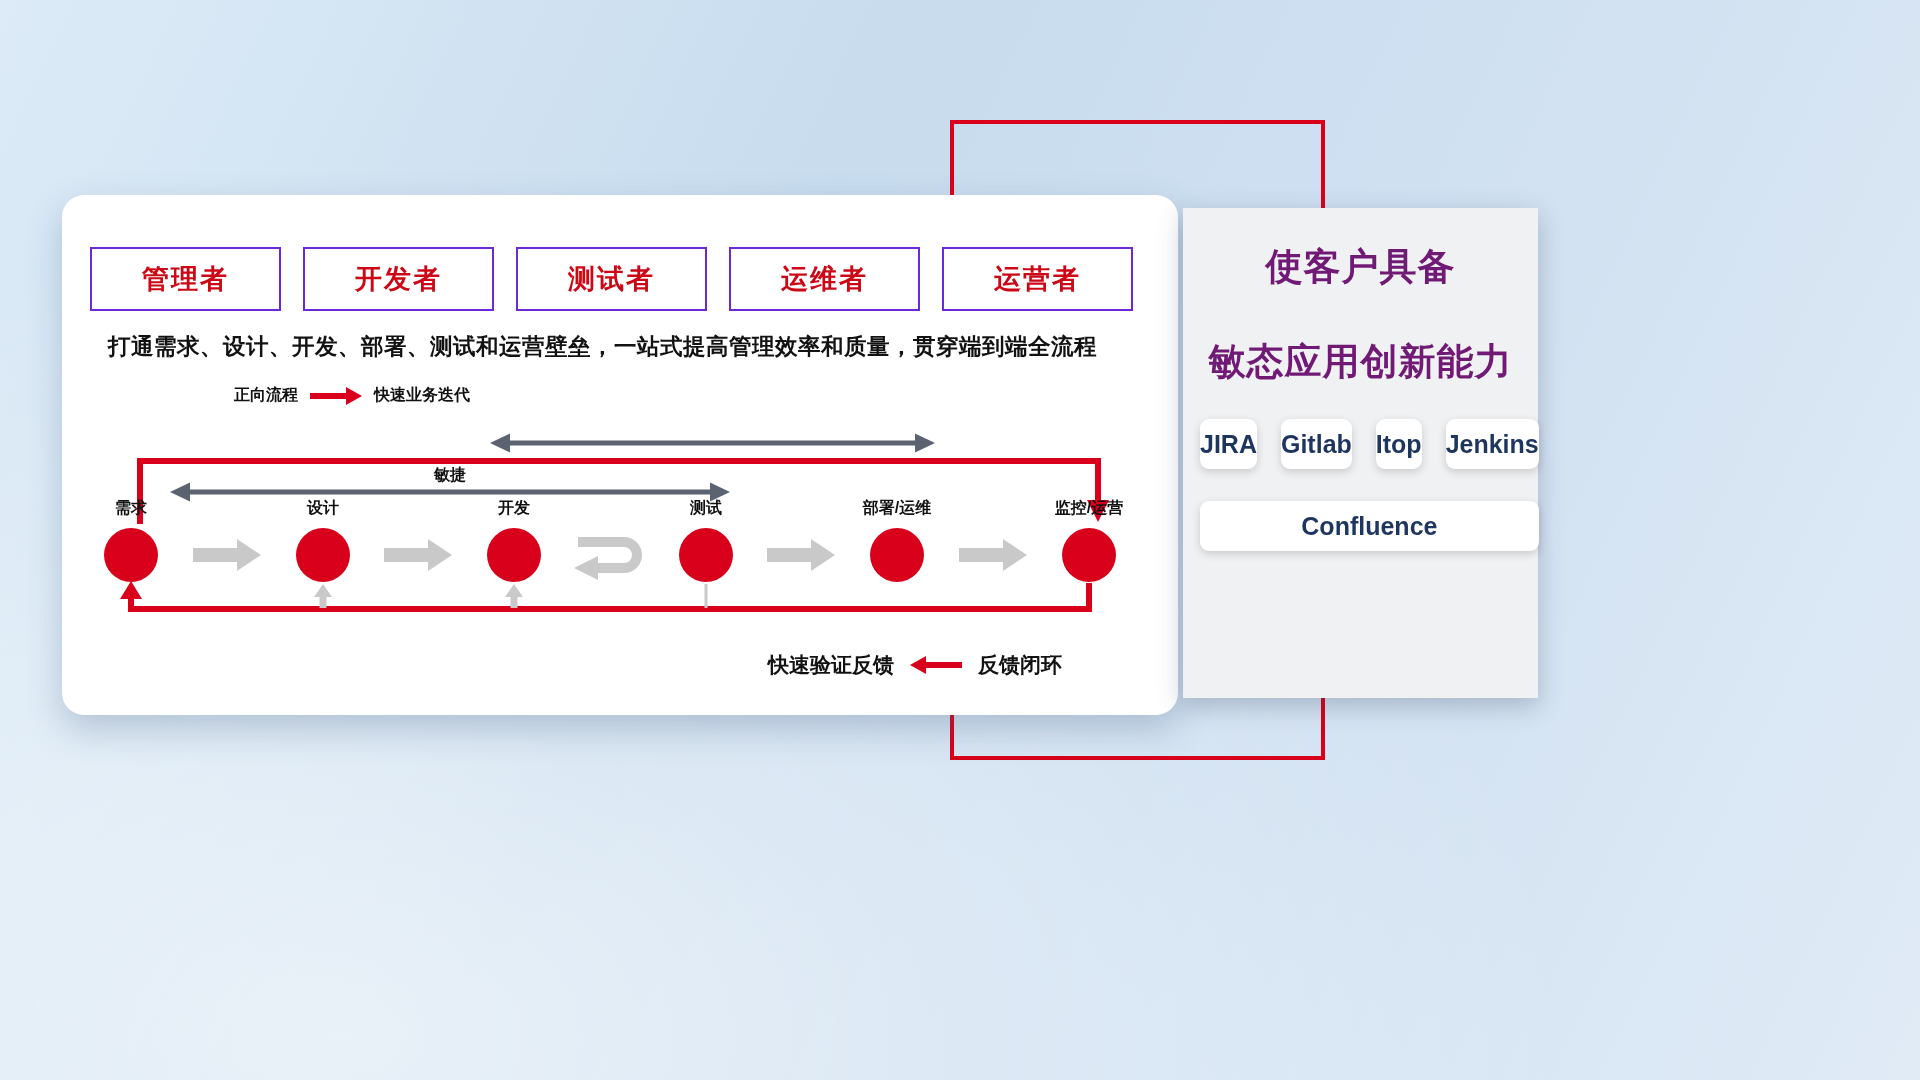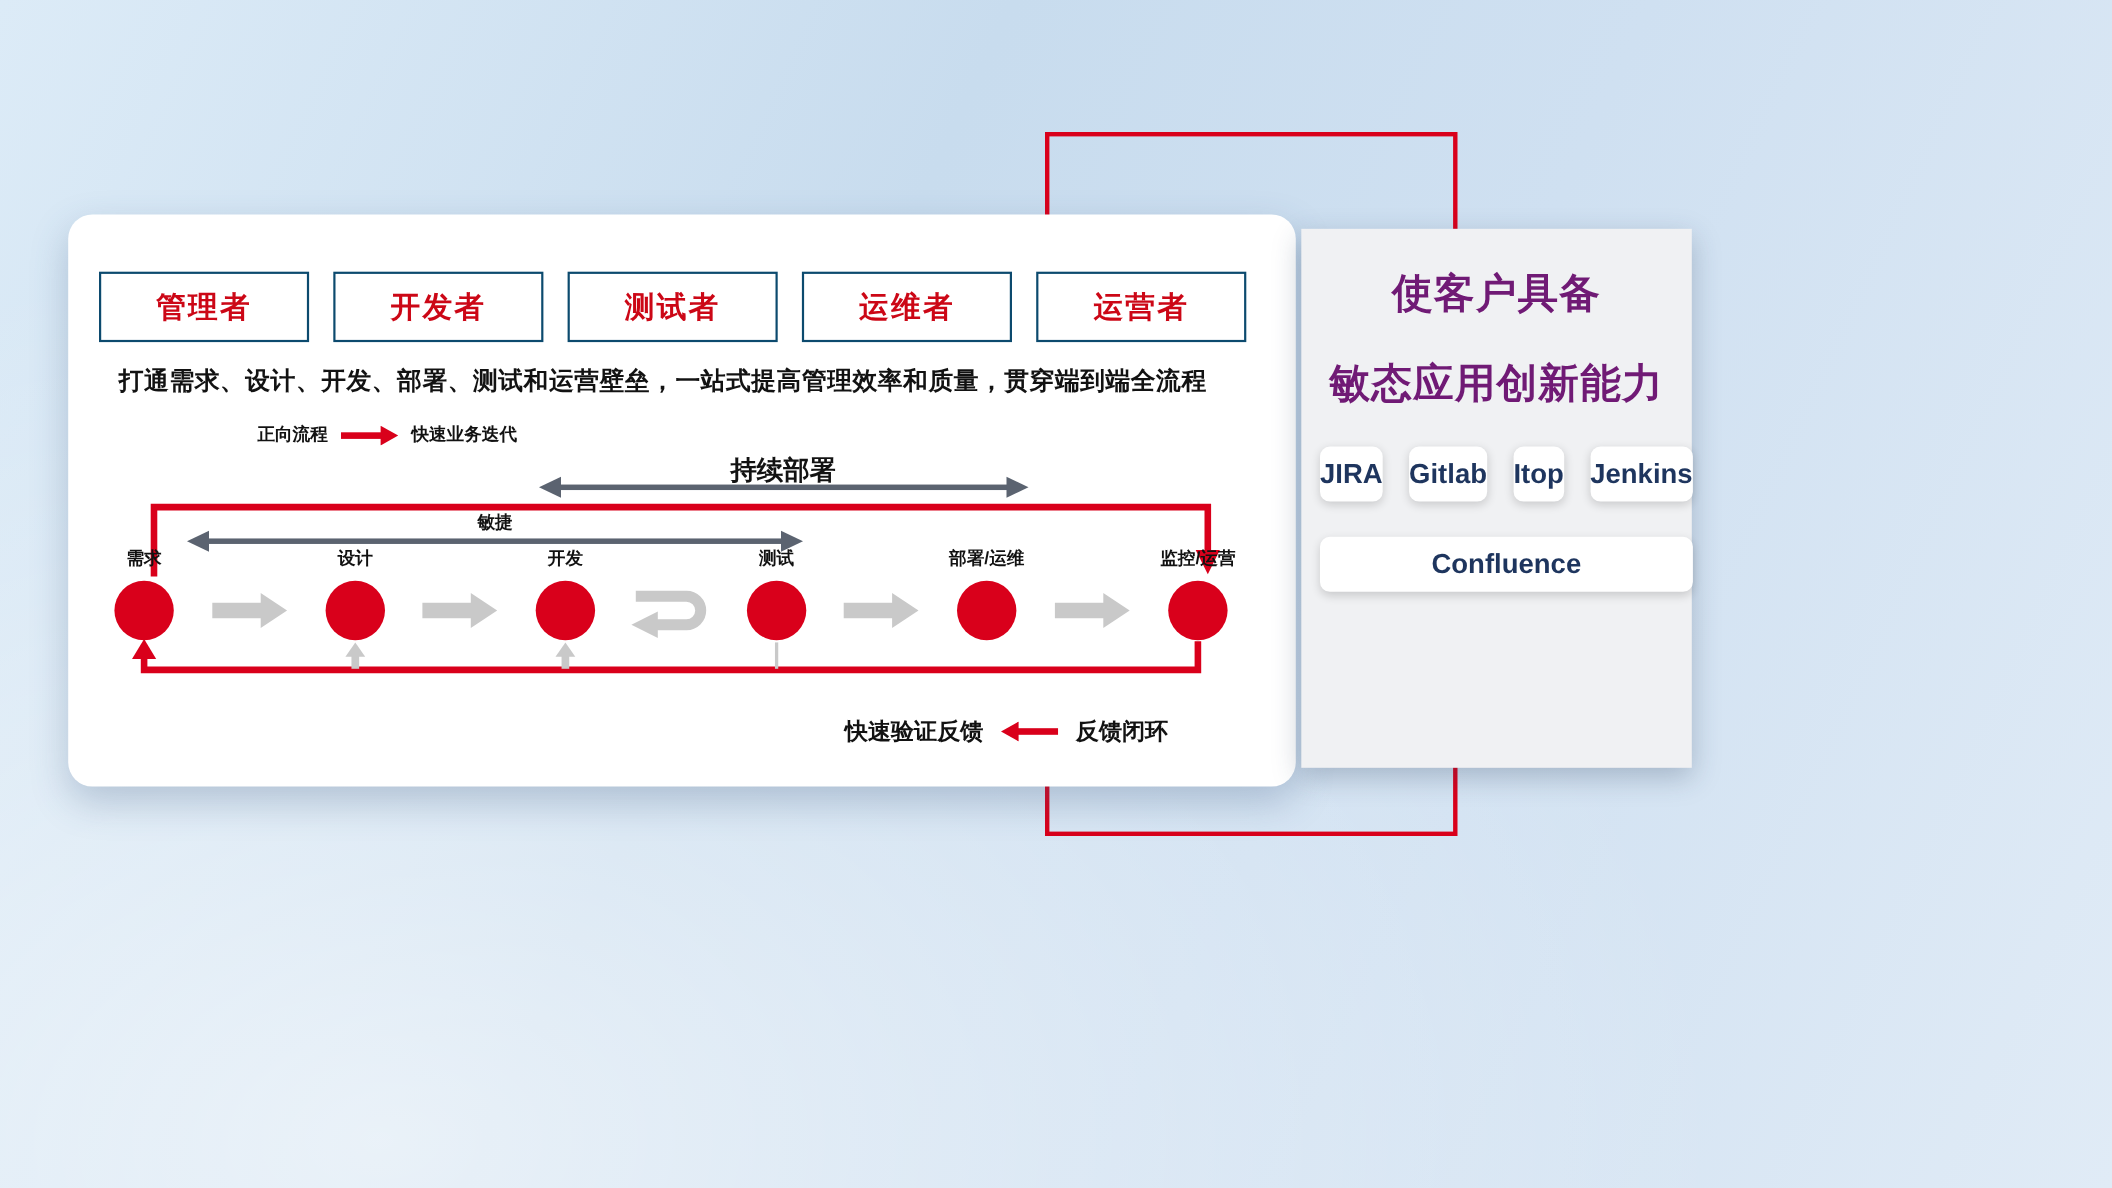--- a/index.html
+++ b/index.html
@@ -8,41 +8,41 @@
   .stage{position:relative;width:1920px;height:1080px;
     background:
       radial-gradient(ellipse at 18% 96%, rgba(255,255,255,.6), rgba(255,255,255,0) 55%),
       linear-gradient(115deg,#dcebf7 0%,#c8dcee 38%,#cfe0f1 62%,#e0ebf6 100%);}
   .red-frame{position:absolute;left:950px;top:120px;width:375px;height:640px;
     border:4px solid #d9001b;z-index:1}
   .card{position:absolute;left:62px;top:195px;width:1116px;height:520px;background:#ffffff;
     border-radius:22px;box-shadow:0 14px 34px rgba(60,90,130,.28);z-index:2}
   .roles-row{position:absolute;left:28px;top:52px;width:1043px;height:64px;
     display:flex;justify-content:space-between}
-  .role-box{width:191px;height:64px;border:2px solid #0c4a6e;background:#fff;
+  .role-box{width:191px;height:64px;border:2px solid #6d28d9;background:#fff;
     display:flex;align-items:center;justify-content:center}
   .role-box span{color:#cc0716;font-size:27px;font-weight:bold;letter-spacing:2px}
   .headline{position:absolute;left:46px;top:136px;width:1040px;
     font-size:22.5px;font-weight:bold;color:#121212;letter-spacing:.5px}
   .legend{position:absolute;display:flex;align-items:center;gap:12px;
     font-size:16px;font-weight:bold;color:#121212}
   .legend-forward{left:172px;top:190px}
   .legend-feedback{left:706px;top:456px;gap:16px;font-size:21px}
   .mini-arrow{display:block}
   .arrow-label{position:absolute;text-align:center;font-weight:bold;color:#121212}
   .label-deploy{left:500px;top:216px;width:300px;font-size:24px}
   .label-agile{left:108px;top:270px;width:560px;font-size:16px}
   .diagram{position:absolute;left:0;top:0}
   .stage-label{position:absolute;top:303px;width:160px;text-align:center;
     font-size:16px;font-weight:bold;color:#111}
   .panel{position:absolute;left:1183px;top:208px;width:355px;height:490px;background:#f0f1f3;
     box-shadow:0 8px 24px rgba(40,60,90,.28);z-index:3}
   .panel-title{text-align:center;font-size:37px;font-weight:bold;color:#701a75;letter-spacing:1px}
   .panel-title.first{margin-top:34px}
-  .panel-title.second{margin-top:32px}
+  .panel-title.second{margin-top:45px}
   .tools{display:grid;grid-template-columns:1fr 1fr 1fr 1fr;gap:32px 24px;padding:0 17px;margin-top:32px}
   .tool{height:50px;background:#ffffff;border-radius:9px;box-shadow:0 3px 9px rgba(0,0,0,.16);
     display:flex;align-items:center;justify-content:center;
     font-size:25px;font-weight:bold;color:#1e355e}
   .tool.wide{grid-column:1/-1}
 </style>
 </head>
 <body>
 
 <div class="stage">
@@ -73,21 +73,20 @@
 
     <div class="legend legend-forward">
       <span>正向流程</span>
       <svg class="mini-arrow" width="52" height="18" viewBox="0 0 52 18">
         <rect x="0" y="6" width="37" height="6" fill="#d9001b"></rect>
         <polygon points="36,0 52,9 36,18" fill="#d9001b"></polygon>
       </svg>
       <span>快速业务迭代</span>
     </div>
 
-    <div class="arrow-label label-deploy">持续部署</div>
     <div class="arrow-label label-agile">敏捷</div>
 
     <svg class="diagram" width="1116" height="520" viewBox="0 0 1116 520">
 
       <g fill="#5b6370">
         <rect x="443" y="245.5" width="415" height="5"></rect>
         <polygon points="428,248 448,238.5 448,257.5"></polygon>
         <polygon points="873,248 853,238.5 853,257.5"></polygon>
       </g>
 

